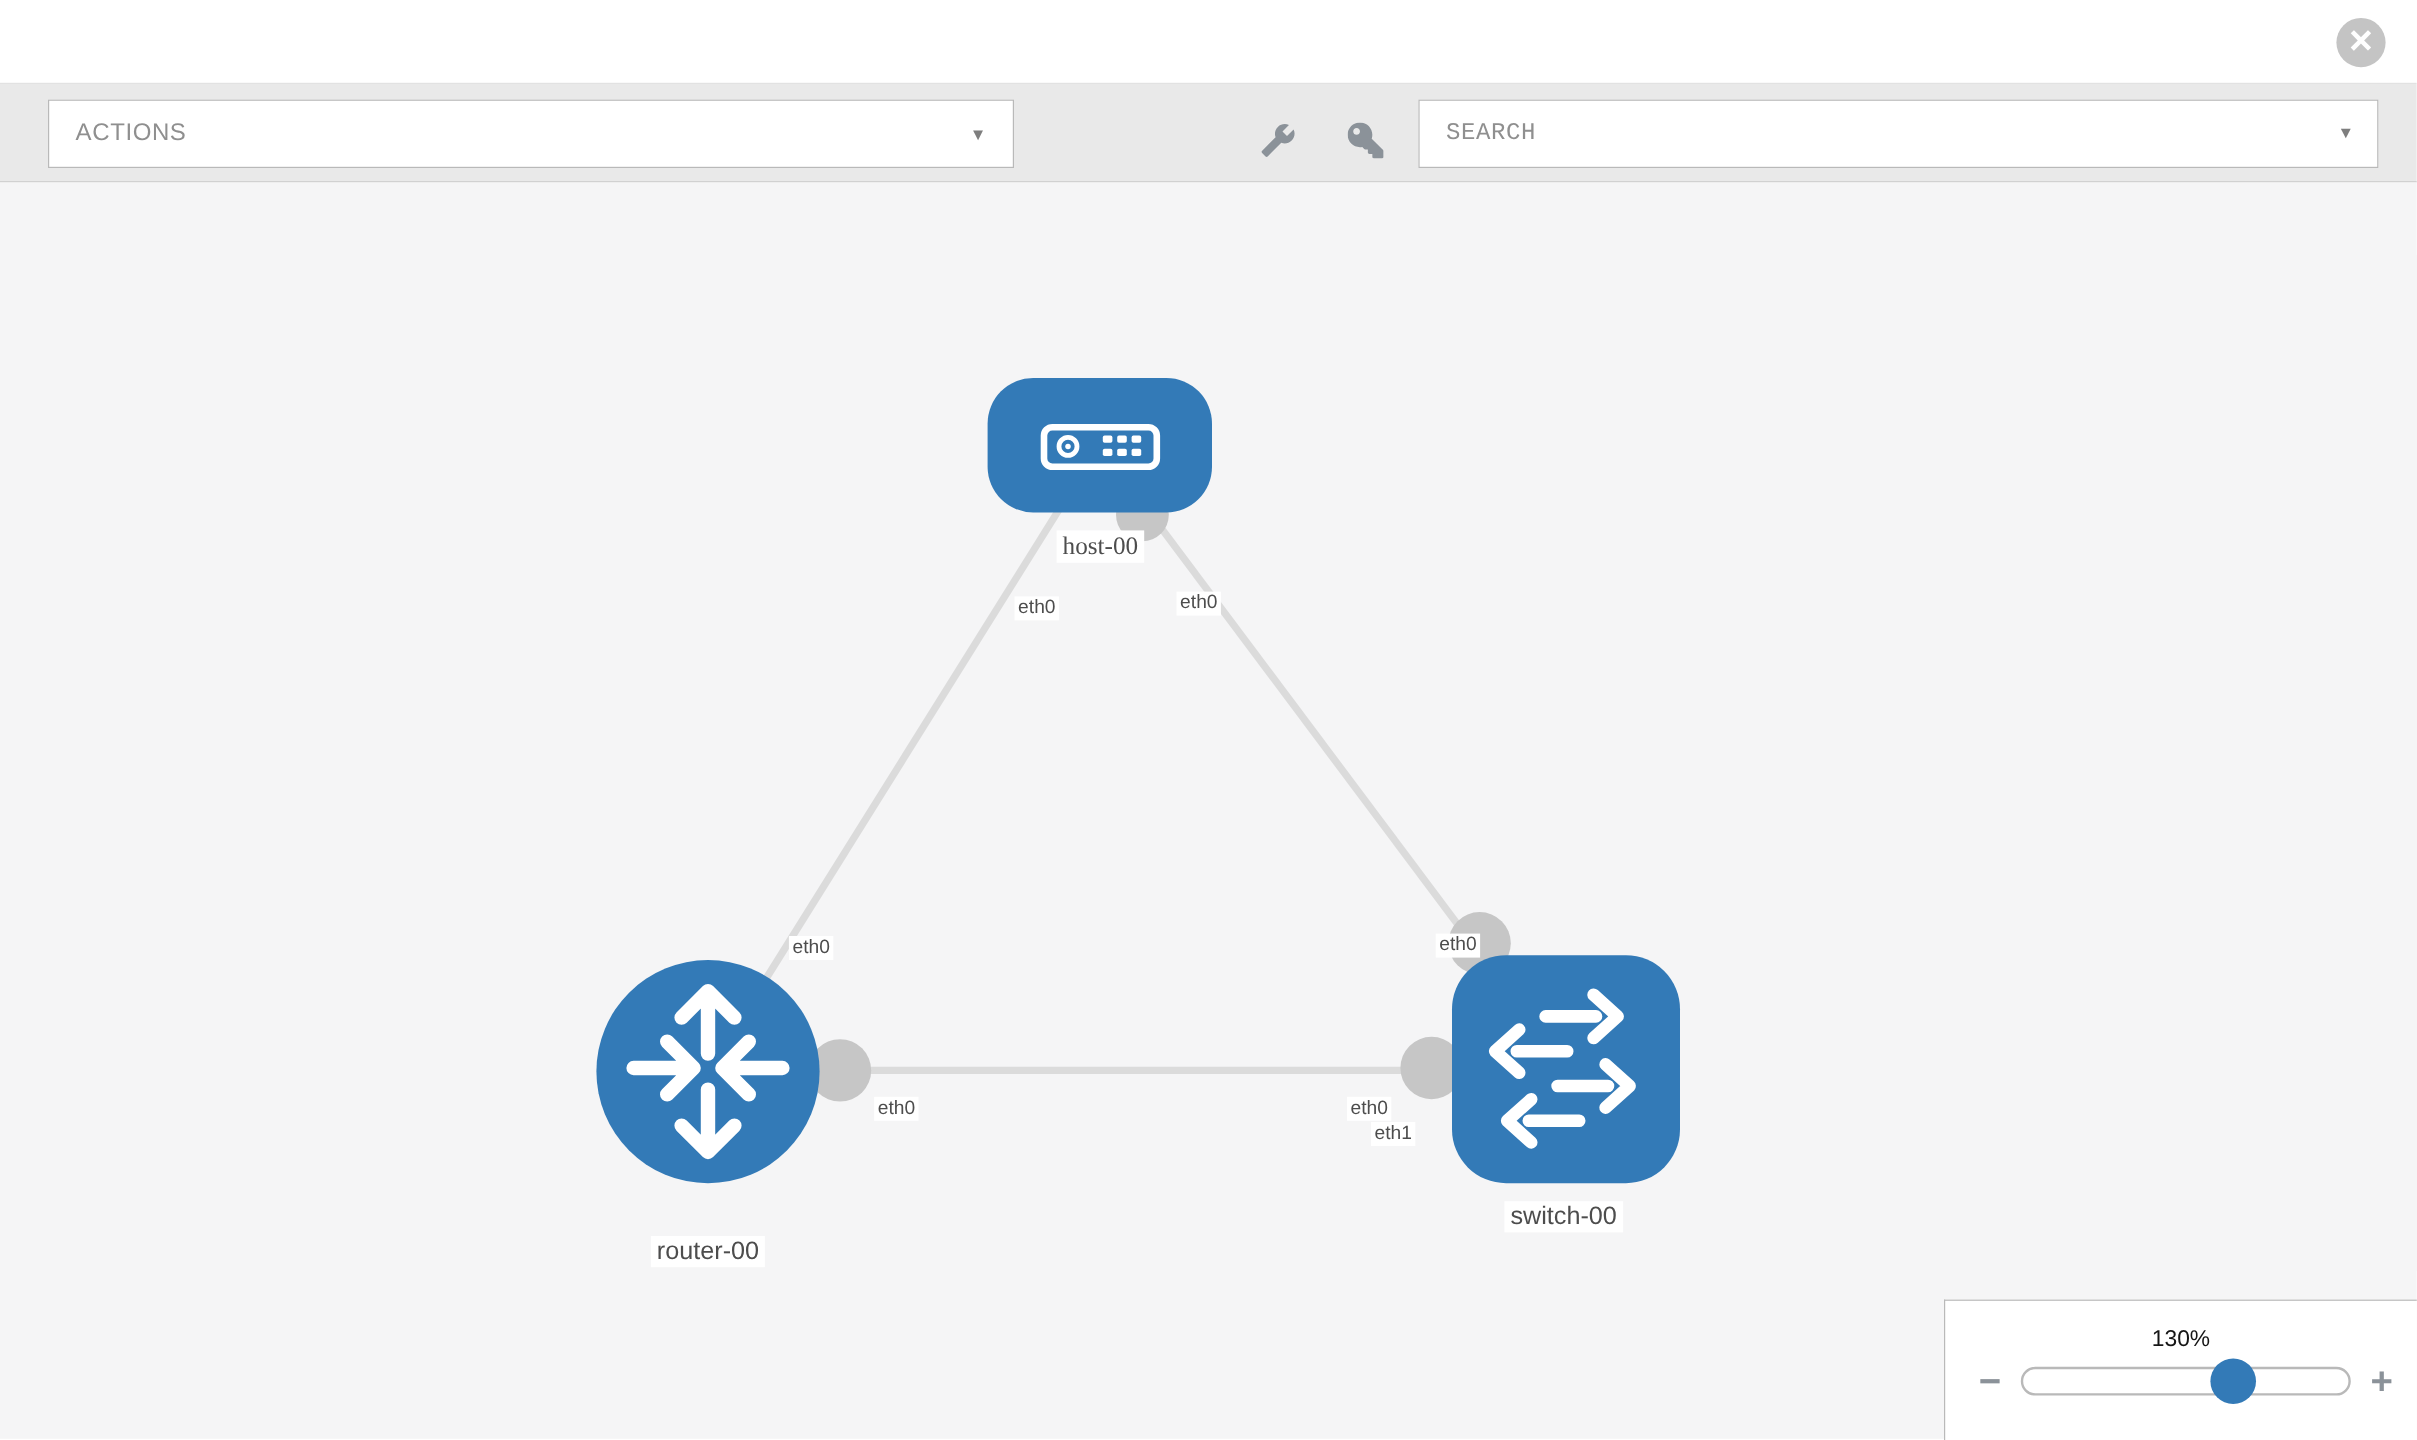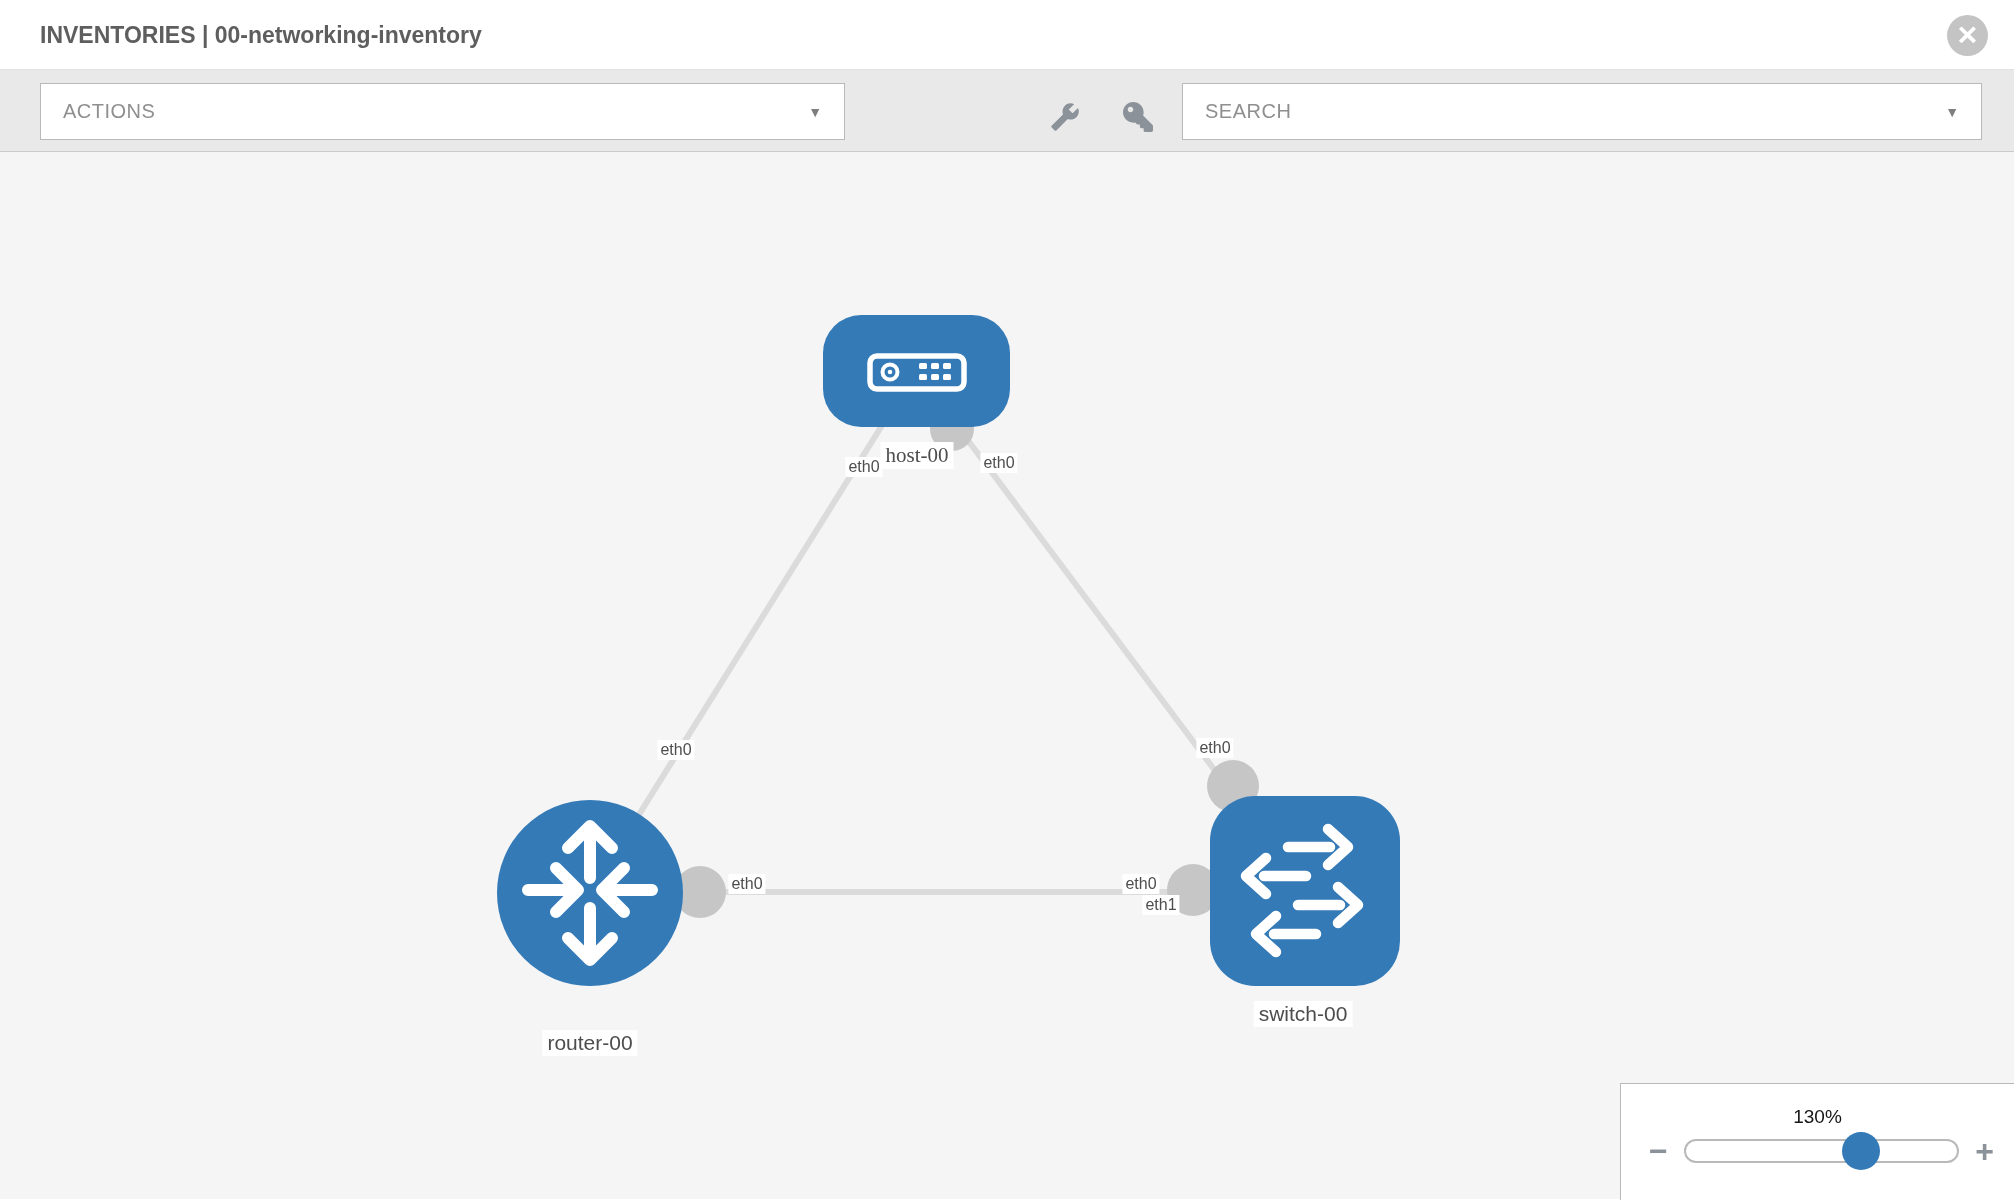--- a/index.html
+++ b/index.html
@@ -17,55 +17,54 @@
 
   
   .toolbar { position:relative; height:82px; background:#e9e9e9; border-bottom:1px solid #cbcbcb; }
   .select { position:absolute; top:13px; height:57px; background:#fff;
             border:1px solid #b9b9b9; border-radius:0;
             display:flex; align-items:center; justify-content:space-between;
             padding:0 22px; cursor:pointer; }
   .select .sel-label { font-size:20px; color:#8f8f8f; letter-spacing:.5px; }
   .select .caret { font-size:14px; color:#7e7e7e; }
   .select.actions { left:40px;  width:805px; }
-  .select.search  { left:1182px; width:800px; }
+  .select.search  { left:1182px; width:800px;font-family:Liberation Mono, monospace; }
   .tool-btn { position:absolute; top:25px; width:44px; height:44px; border:0; background:transparent;
               display:flex; align-items:center; justify-content:center; cursor:pointer; }
   .tool-btn.wrench { left:1043px; }
   .tool-btn.key    { left:1116px; }
   .tool-btn svg { fill:#8b9299; }
 
   
   .canvas { position:relative; width:2014px; height:1047px; background:#f5f5f6; }
   .graph  { position:absolute; left:0; top:0; z-index:1; }
 
   .nlabel, .ilabel { position:absolute; background:#fff; color:#4d4d4d;
                      white-space:nowrap; transform:translateX(-50%); }
   .nlabel { font-size:21px; padding:1px 5px; z-index:5; }
-  .ilabel { font-size:16px; padding:1px 3px; z-index:5; }
+  .ilabel { font-size:16px; padding:1px 3px; z-index:5;margin-top:40px; }
   .ilabel.under { z-index:4; }
 
   
   .zoom-panel { position:absolute; left:1620px; top:1083px; width:394px; height:117px;
                 background:#fff; border-left:1px solid #b9b9b9; border-top:1px solid #b9b9b9;
                 z-index:10; }
   .zoom-level { text-align:center; margin-top:22px; font-size:19px; color:#161616; }
   .zoom-controls { display:flex; align-items:center; margin-top:7px; padding:0 20px 0 28px; }
   .zoom-sign { font-size:32px; font-weight:bold; color:#8b9299; line-height:1;
                background:transparent; border:0; cursor:pointer; }
   .zoom-track { flex:1; height:24px; margin:0 16px; background:#fff;
                 border:2px solid #b9b9b9; border-radius:13px; position:relative; cursor:pointer; }
   .zoom-handle { position:absolute; left:64.5%; top:50%; width:38px; height:38px;
                  border-radius:50%; background:#337ab7; transform:translate(-50%,-50%); cursor:grab; }
 </style>
 </head>
 <body>
 
 <div class="header">
-  <div class="title">INVENTORIES | 00-networking-inventory</div>
   <div class="close-btn">
     <span>×</span>
   </div>
 </div>
 
 <div class="toolbar">
   <div class="select actions">
     <span class="sel-label">ACTIONS</span>
     <span class="caret">▼</span>
   </div>

